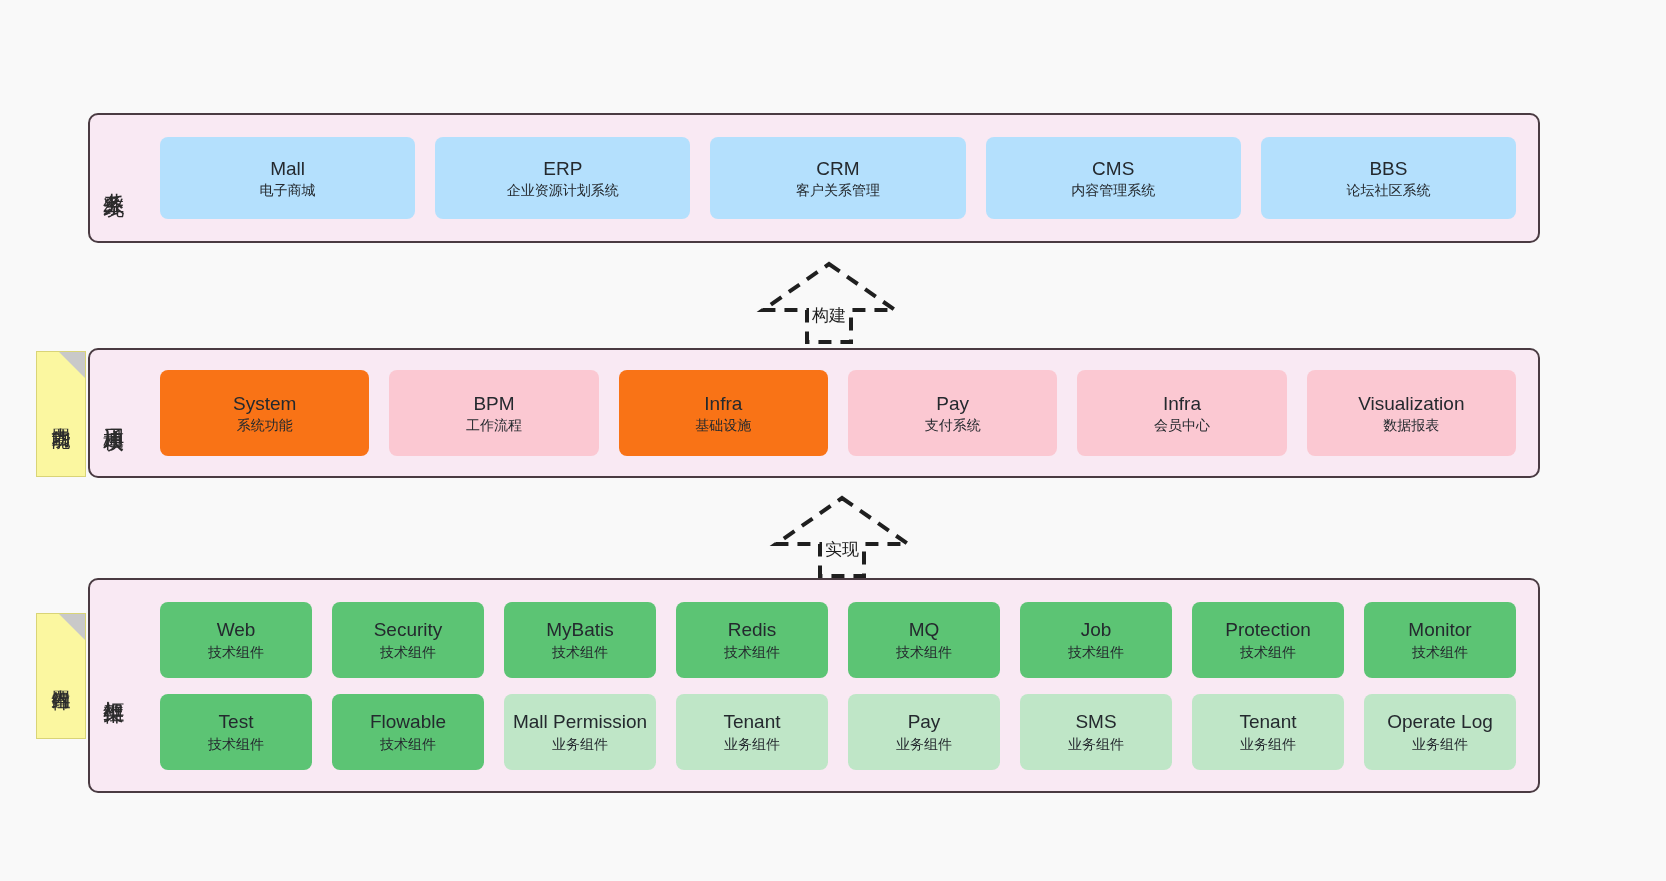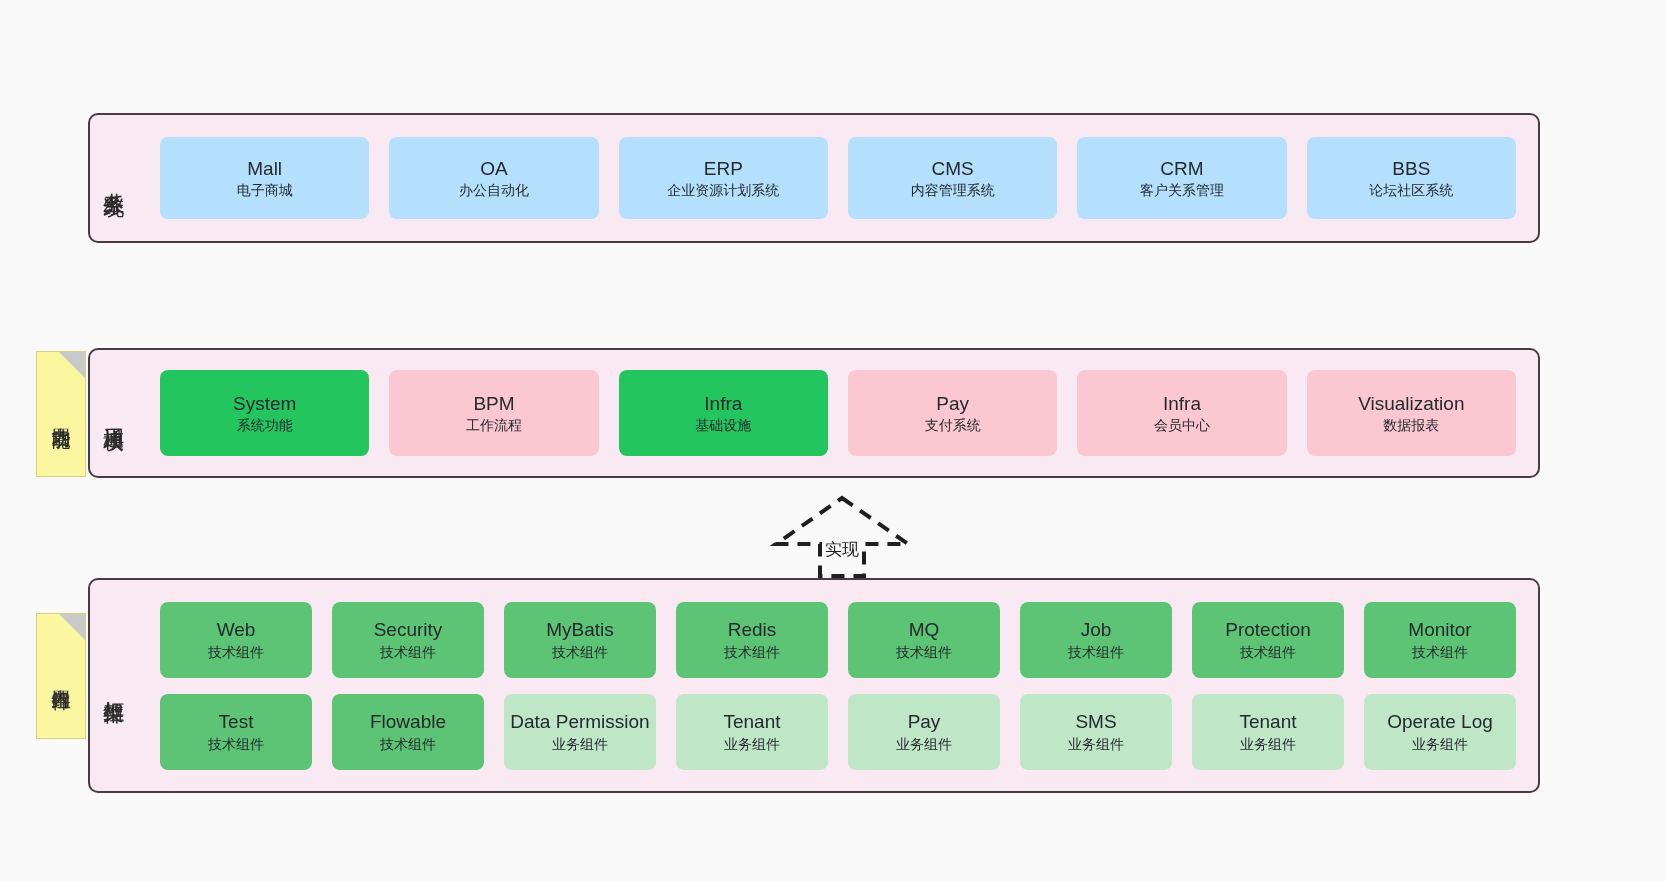--- a/index.html
+++ b/index.html
@@ -45,21 +45,21 @@
     color: #24292e; text-align: center;
     line-height: 1.3;
   }
   .node .t1 { font-size: 19px; }
   .node .t2 { font-size: 14px; }
   .node.h-biz  { height: 82px; }
   .node.h-mod  { height: 86px; }
   .node.h-fw   { height: 76px; }
 
   .c-blue        { background: #b4e0fd; }
-  .c-red         { background: #22c55e; }
+  .c-red         { background: #f97316; }
   .c-pink        { background: #fbc8d2; }
   .c-green-dark  { background: #5cc474; }
   .c-green-light { background: #bfe6c7; }
 
   
   .sticky {
     position: absolute;
     background: #fbf7a0;
     border: 1px solid #d9d477;
     display: flex; align-items: center; justify-content: center;
@@ -90,43 +90,45 @@
 
   <div class="layer" id="layer-business" style="left:88px; top:113px; width:1452px; height:130px;">
     <div class="layer-label">业务系统</div>
     <div class="layer-body">
 
       <div class="node h-biz c-blue">
         <span class="t1">Mall</span>
         <span class="t2">电子商城</span>
       </div>
       <div class="node h-biz c-blue">
-        <span class="t1">OA</span>
-        <span class="t2">办公自动化</span>
-      </div>
-      <div class="node h-biz c-blue">
         <span class="t1">ERP</span>
         <span class="t2">企业资源计划系统</span>
       </div>
       <div class="node h-biz c-blue">
+        <span class="t1">CRM</span>
+        <span class="t2">客户关系管理</span>
+      </div>
+      <div class="node h-biz c-blue">
         <span class="t1">CMS</span>
         <span class="t2">内容管理系统</span>
       </div>
       <div class="node h-biz c-blue">
-        <span class="t1">CRM</span>
-        <span class="t2">客户关系管理</span>
-      </div>
-      <div class="node h-biz c-blue">
         <span class="t1">BBS</span>
         <span class="t2">论坛社区系统</span>
       </div>
 
     </div>
   </div>
 
+  <div class="connector" style="left:755px; top:258px; width:148px; height:88px;">
+    <svg width="148" height="88" viewBox="0 0 148 88">
+      <path d="M74 6 L140 52 L96 52 L96 84 L52 84 L52 52 L8 52 Z" fill="none" stroke="#1f1f1f" stroke-width="4" stroke-dasharray="13,9" stroke-linejoin="miter"></path>
+    </svg>
+    <span class="lbl">构建</span>
+  </div>
 
   <div class="sticky" style="left:36px; top:351px; width:50px; height:126px;">
     <span class="fold"></span>
     <span>内置功能</span>
   </div>
 
   <div class="layer" id="layer-module" style="left:88px; top:348px; width:1452px; height:130px;">
     <div class="layer-label">通用模块</div>
     <div class="layer-body">
 
@@ -212,21 +214,21 @@
       <div class="row">
         <div class="node h-fw c-green-dark">
           <span class="t1">Test</span>
           <span class="t2">技术组件</span>
         </div>
         <div class="node h-fw c-green-dark">
           <span class="t1">Flowable</span>
           <span class="t2">技术组件</span>
         </div>
         <div class="node h-fw c-green-light">
-          <span class="t1">Data Permission</span>
+          <span class="t1">Mall Permission</span>
           <span class="t2">业务组件</span>
         </div>
         <div class="node h-fw c-green-light">
           <span class="t1">Tenant</span>
           <span class="t2">业务组件</span>
         </div>
         <div class="node h-fw c-green-light">
           <span class="t1">Pay</span>
           <span class="t2">业务组件</span>
         </div>

